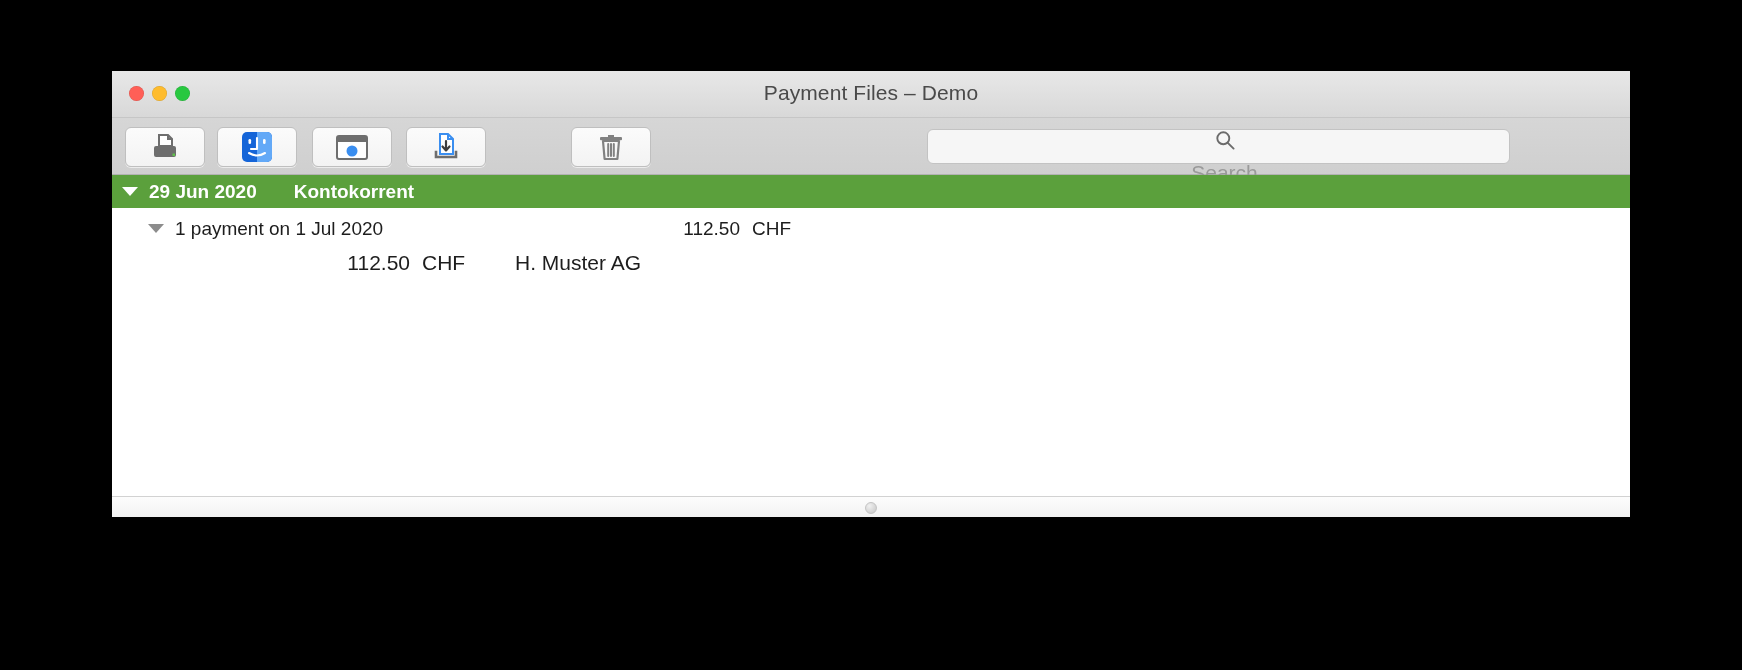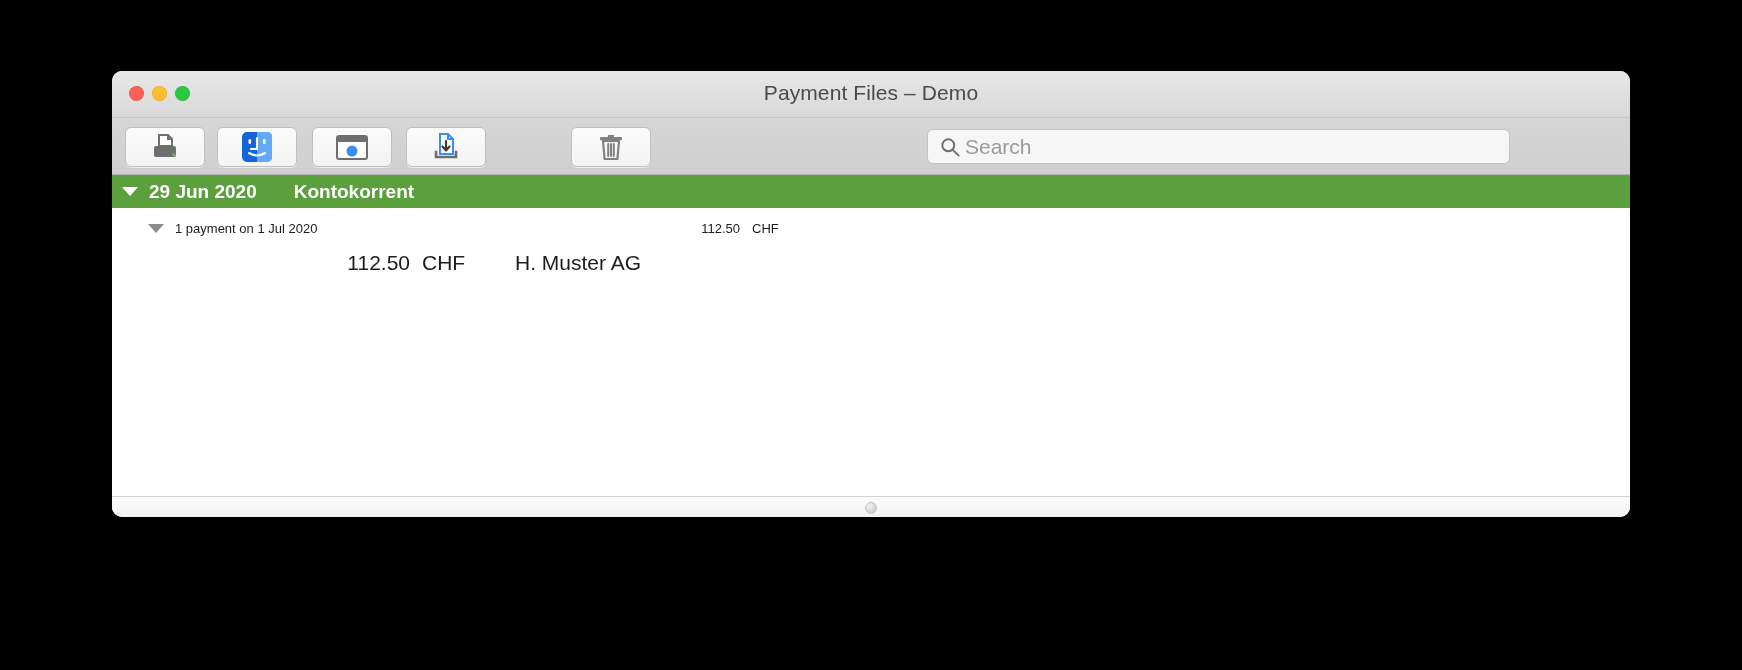--- a/index.html
+++ b/index.html
@@ -17,21 +17,21 @@
     background: #000000;
   }
 
   
   #window {
     position: absolute;
     left: 112px;
     top: 71px;
     width: 1518px;
     height: 446px;
-    border-radius: 10px;
+    border-radius: 0;
     background: #ffffff;
     box-shadow: 0 0 0 1px rgba(0,0,0,0.35);
     overflow: hidden;
   }
 
   
   .titlebar {
     position: relative;
     height: 47px;
     background: linear-gradient(to bottom, #e8e8e8 0%, #d8d8d8 100%);
@@ -97,21 +97,22 @@
     left: 815px;
     top: 11px;
     width: 583px;
     height: 35px;
     border-radius: 6px;
     background: #f6f6f6;
     border: 1px solid #c3c3c3;
     display: flex;
     align-items: center;
     padding-left: 12px;
-    gap: 5px;
+    gap: 11px;
+    flex-direction: column;
   }
   .search-ph {
     font-size: 21px;
     color: #9a9a9a;
   }
 
   
   .list {
     position: relative;
     height: 320px;
@@ -137,21 +138,21 @@
   }
   .tri.dark {
     border-top-color: #8c8c8c;
   }
   .group-date { margin-right: 37px; }
 
   .pay-row {
     height: 41px;
     display: flex;
     align-items: center;
-    font-size: 13px;
+    font-size: 19px;
     color: #1d1d1d;
     padding-left: 36px;
   }
   .pay-label { }
   .pay-amount {
     position: absolute;
     left: 520px;
     text-align: right;
     width: 108px;
   }

